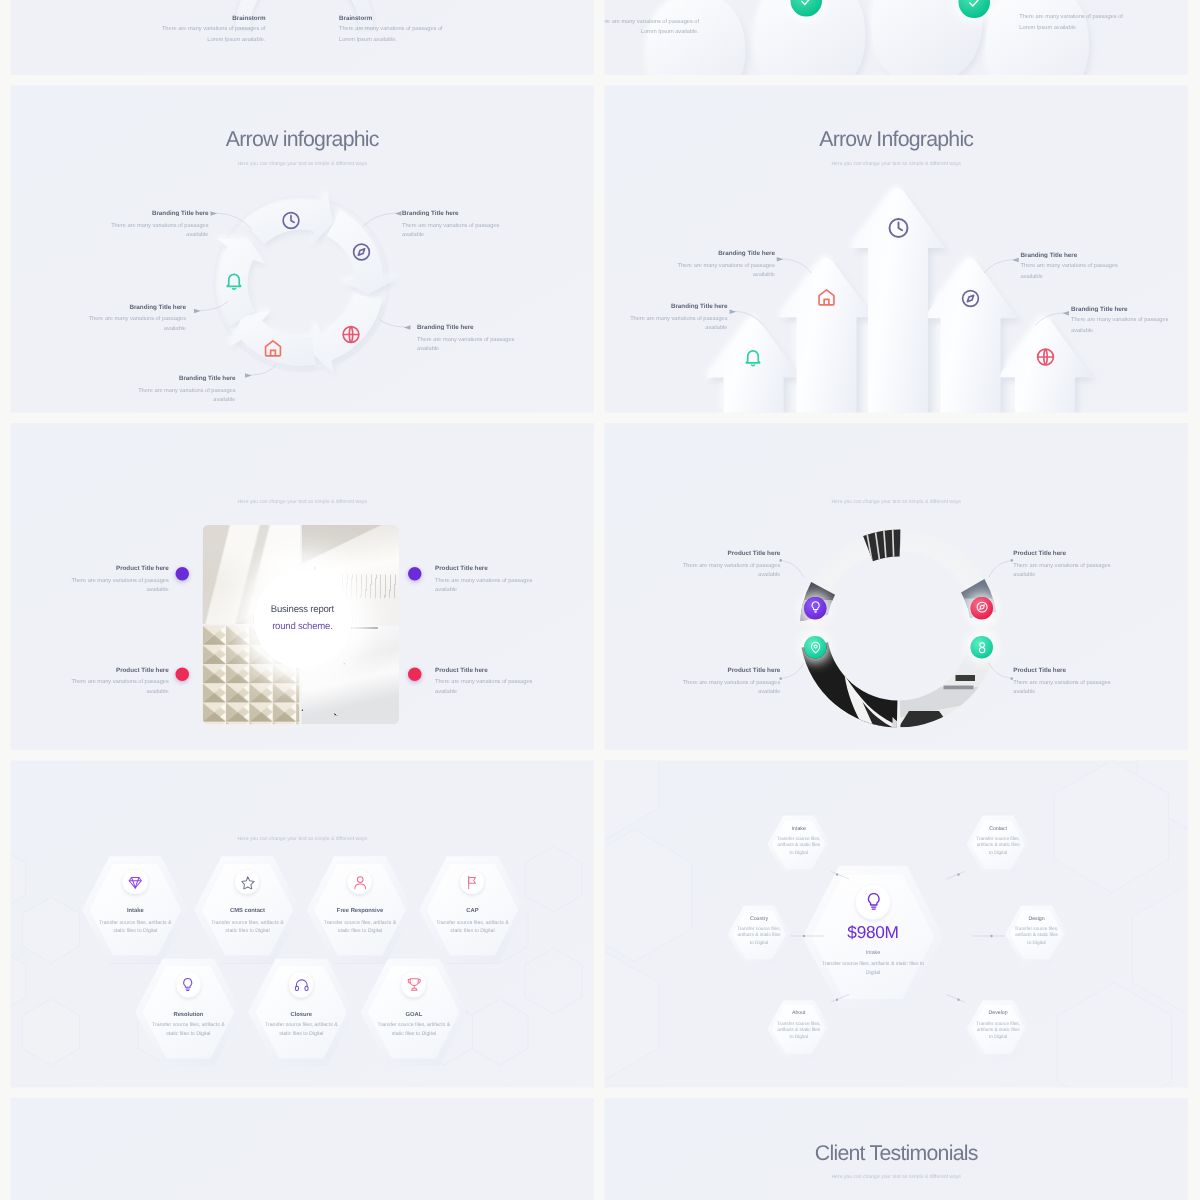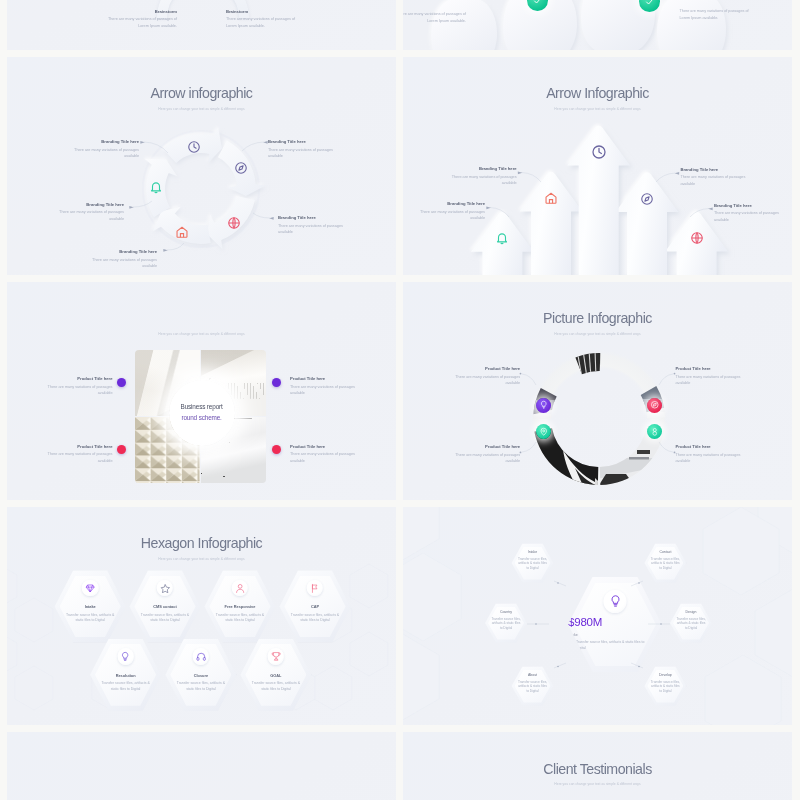--- a/index.html
+++ b/index.html
@@ -86,25 +86,25 @@
   .hexIcoWrap{left:50%;top:9.1px;transform:translateX(-50%);
     width:16.5px;height:16.5px;border-radius:50%;
     background:radial-gradient(circle at 42% 34%,#ffffff 0 60%,#f4f6fa 100%);
     box-shadow:0 1px 3px rgba(180,190,210,0.45), 0 0 5px 2px rgba(255,255,255,0.9);
     display:flex;align-items:center;justify-content:center;}
   .hexIcoWrap svg{width:10.8px;height:10.8px;display:block;}
   .hexT{left:0;right:0;top:33.9px;font-size:3.9px;font-weight:700;color:#5d6477;letter-spacing:-0.02px;}
   .hexB{left:9px;right:9px;top:42px;font-size:3.5px;color:#a9b0c0;line-height:1.6;letter-spacing:-0.02px;}
 
   
-  .hexbig{position:absolute;left:165px;top:70px;width:94px;height:95px;
+  .hexbig{position:absolute;left:132px;top:70px;width:94px;height:95px;
     clip-path:polygon(26% 0%,74% 0%,100% 50%,74% 100%,26% 100%,0% 50%);
     background:linear-gradient(150deg,#fdfdff 0%,#f6f7fb 42%,#eceff6 100%);
     filter:drop-shadow(1.6px 2px 2px rgba(193,201,216,0.6)) drop-shadow(-1.2px -1.4px 1.6px rgba(255,255,255,0.95));
-    }
+    text-align:center;}
   .hexbig::after{content:"";position:absolute;left:6px;top:6px;width:82px;height:83px;
     clip-path:polygon(26% 0%,74% 0%,100% 50%,74% 100%,26% 100%,0% 50%);
     background:linear-gradient(150deg,#ffffff 0%,#fafbfd 45%,#f3f5fa 100%);}
   .hexbig > *{position:absolute;z-index:2;}
   .hexbigIco{left:50%;top:12.5px;transform:translateX(-50%);width:23px;height:23px;border-radius:50%;
     background:radial-gradient(circle at 42% 34%,#ffffff 0 60%,#f4f6fa 100%);
     box-shadow:0 1px 3px rgba(180,190,210,0.4), 0 0 6px 2px rgba(255,255,255,0.9);
     display:flex;align-items:center;justify-content:center;}
   .hexbigIco svg{width:14px;height:14px;display:block;}
   .hexbigVal{left:0;right:0;top:40px;font-size:11.5px;font-weight:400;color:#6c2bd9;letter-spacing:-0.2px;line-height:1;}
@@ -420,21 +420,20 @@
     <div class="tiny-h blurtext" data-name="item-title">Product Title here</div>
     <div class="tiny-p blurtext" data-name="item-body">There are many variations of passages available</div>
   </div>
   <div class="lbl left" style="left:283px;top:161.5px;width:65px;" data-name="picture-step-label-4">
     <div class="tiny-h blurtext" data-name="item-title">Product Title here</div>
     <div class="tiny-p blurtext" data-name="item-body">There are many variations of passages available</div>
   </div>
 </div>
 
 <div class="slide c2" style="top:282px;" data-name="slide-picture-infographic">
-  <div class="s-title" style="top:28.6px;" data-name="slide-title">Picture Infographic</div>
   <div class="s-sub blurtext" style="top:50.5px;" data-name="slide-subtitle">Here you can change your text as simple &amp; different ways</div>
 
   <svg class="arrowring" viewBox="0 0 389 219" data-name="picture-ring-diagram">
     <defs>
       <clipPath id="segA">
             <path d="M172.4 75.4A66 66 0 0 1 197.3 71.0L196.9 89.0A48 48 0 0 0 178.9 92.2Z"></path>
           </clipPath>
       <clipPath id="segE">
             <path d="M130.1 137.0A66 66 0 0 1 137.8 106.0L153.7 114.5A48 48 0 0 0 148.1 137.0Z"></path>
           </clipPath>
@@ -560,21 +559,20 @@
       <path d="M8 102 L27 91 L46 102 L46 124 L27 135 L8 124Z"></path>
       <path d="M8 170 L27 159 L46 170 L46 192 L27 203 L8 192Z"></path>
       <path d="M343 68 L362 57 L381 68 L381 90 L362 101 L343 90Z"></path>
       <path d="M343 136 L362 125 L381 136 L381 158 L362 169 L343 158Z"></path>
       <path d="M307 102 L326 91 L345 102 L345 124 L326 135 L307 124Z"></path>
       <path d="M307 170 L326 159 L345 170 L345 192 L326 203 L307 192Z"></path>
       <path d="M85 170 L104 159 L123 170 L123 192 L104 203 L85 192Z"></path>
       <path d="M270 170 L289 159 L308 170 L308 192 L289 203 L270 192Z"></path>
     </g>
   </svg>
-  <div class="s-title" style="top:28.6px;" data-name="slide-title">Hexagon Infographic</div>
   <div class="s-sub blurtext" style="top:50.5px;" data-name="slide-subtitle">Here you can change your text as simple &amp; different ways</div>
 
   <div class="hex" style="left:47.6px;top:63.6px;" data-name="hexagon-card-1">
     <div class="hexIcoWrap" data-name="diamond-icon">
       <svg viewBox="0 0 24 24" fill="none" stroke="#8b3ff2" stroke-width="1.5">
             <path d="M3 9.2 6.4 4.4h11.2L21 9.2 12 20Z" stroke-linejoin="round"></path>
             <path d="M3 9.2h18M8.4 9.2 12 20l3.6-10.8M8.4 9.2 6.4 4.4M15.6 9.2l2-4.8"></path>
           </svg>
     </div>
     <div class="hexT blurtext" data-name="hex-title">Intake</div>

